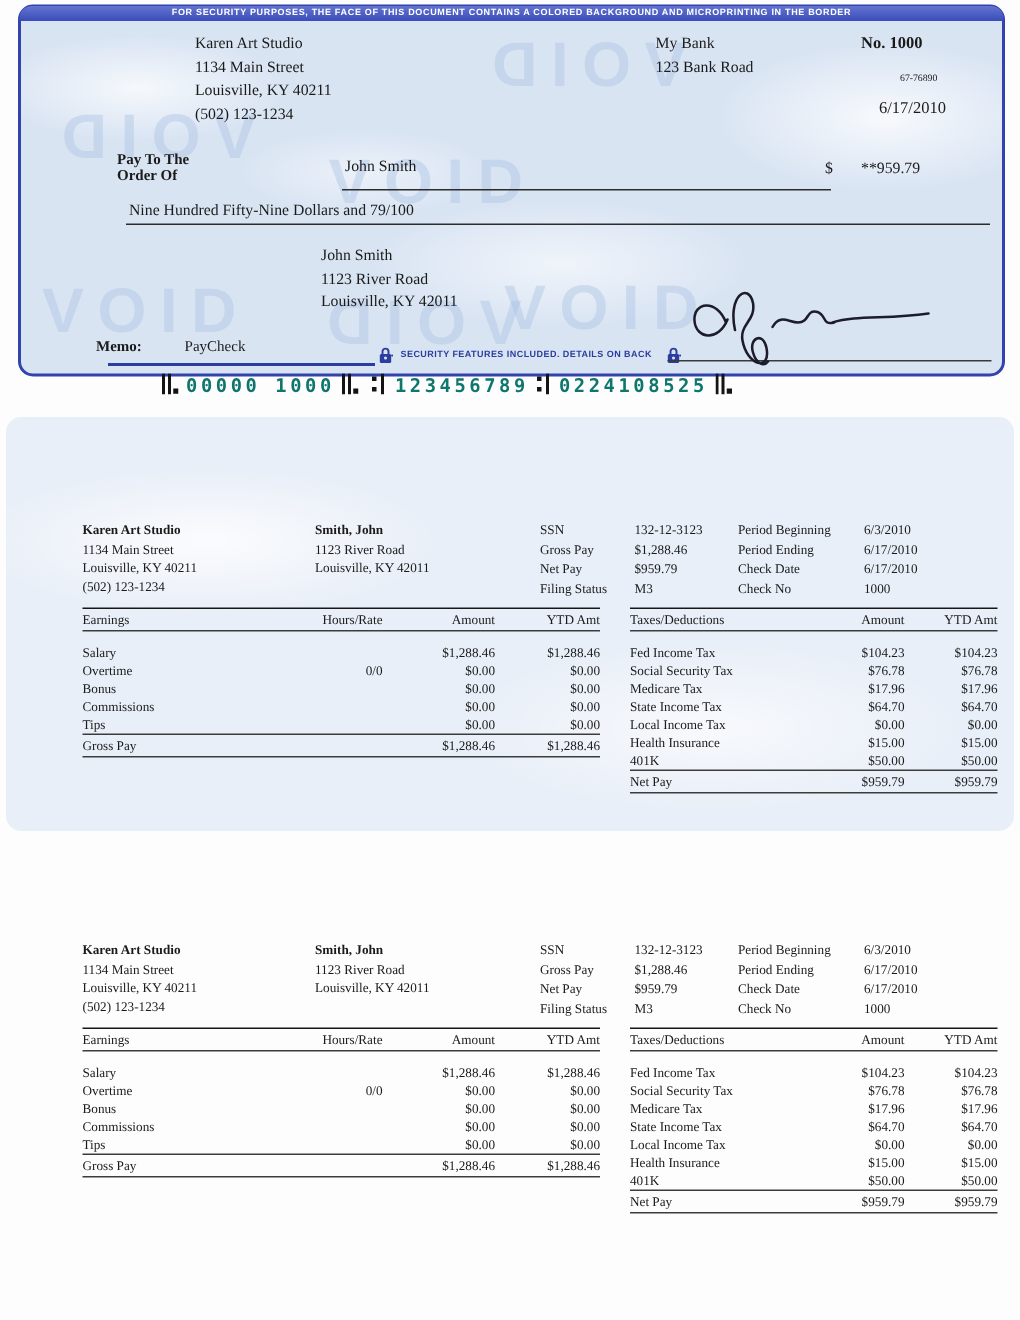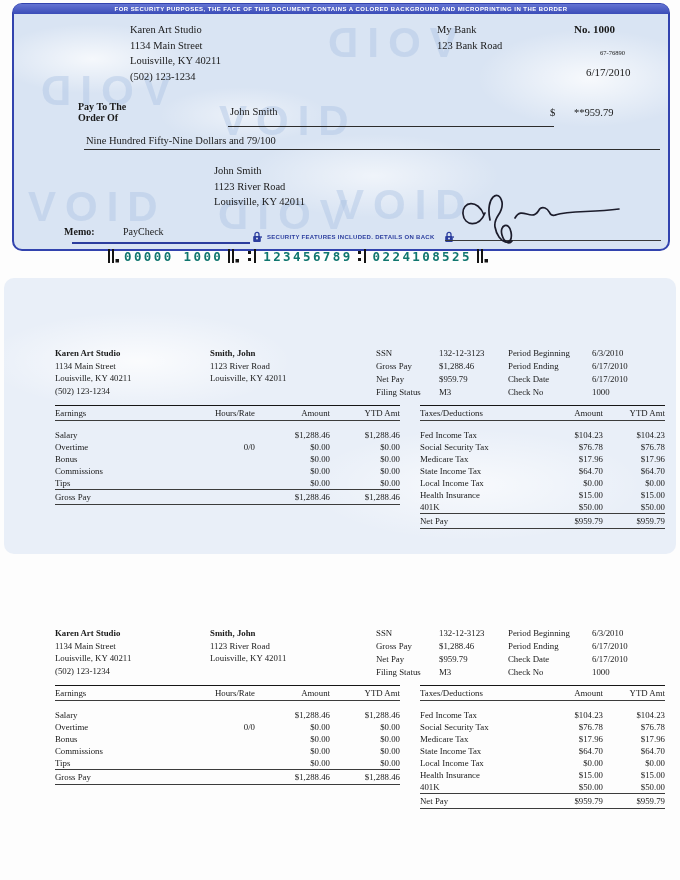--- a/index.html
+++ b/index.html
@@ -45,21 +45,21 @@
   
   .stub-sheet{position:absolute;left:4px;top:278px;width:672px;height:276px;border-radius:10px;
     background:
       radial-gradient(ellipse 220px 70px at 20% 30%, rgba(255,255,255,.8), transparent 70%),
       radial-gradient(ellipse 240px 80px at 70% 75%, rgba(255,255,255,.65), transparent 70%),
       #e9eff8;}
 
   
   .stub{position:absolute;left:0;width:680px;height:195px;font-size:8.8px;line-height:12.5px;}
   .stub .hblk{position:absolute;top:2px;}
-  .kv{display:grid;height:13px;align-items:center;margin-left:16px;}
+  .kv{display:grid;height:13px;align-items:center;}
   .kv-sum{grid-template-columns:63px auto;}
   .kv-per{grid-template-columns:84px auto;}
   .tbl{position:absolute;top:60px;}
   .tbl-earn{left:55px;width:345px;}
   .tbl-ded{left:420px;width:245px;}
   .rule-heavy{border-top:1.6px solid #161616;}
   .rule-thin{border-top:1px solid #3c3c3c;}
   .erow{display:grid;grid-template-columns:118px 82px 75px 70px;height:12px;align-items:center;}
   .ehead{height:14px;}
   .drow{display:grid;grid-template-columns:122px 61px 62px;height:12px;align-items:center;}

